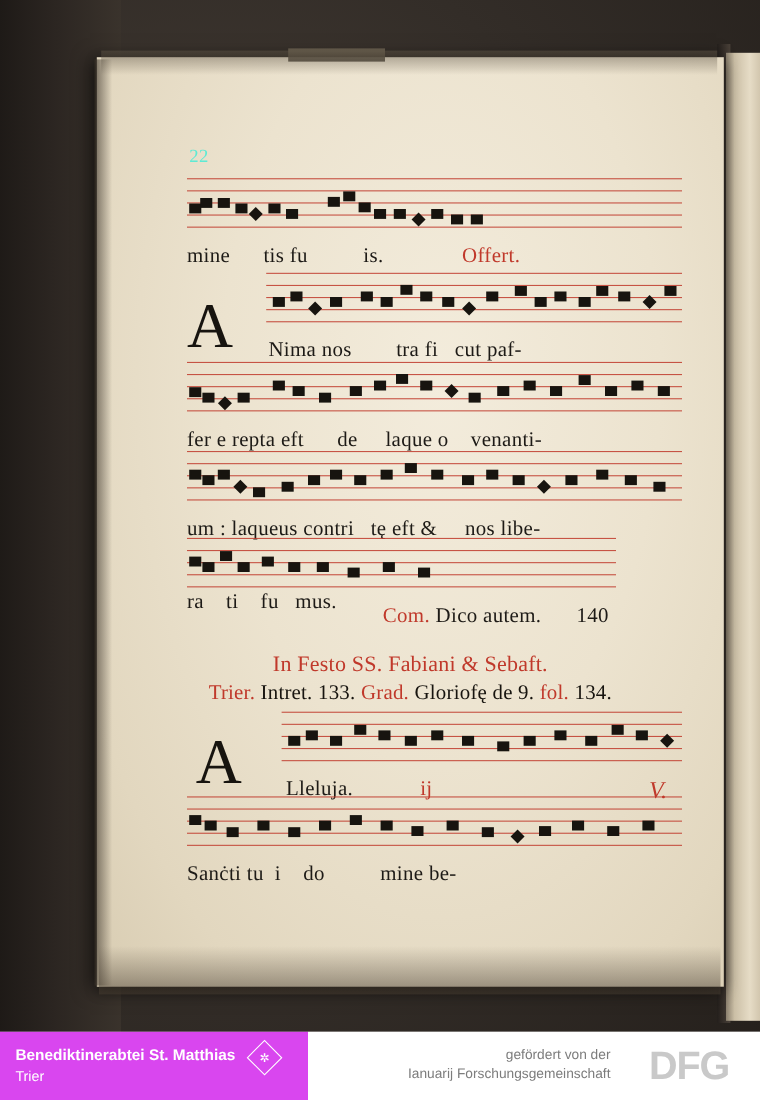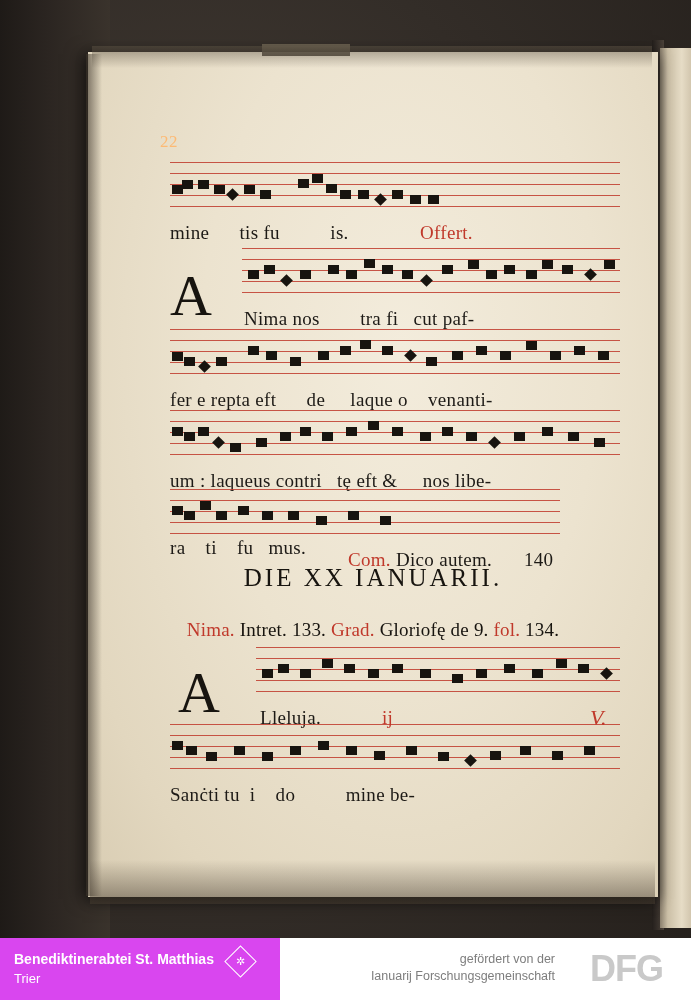--- a/index.html
+++ b/index.html
@@ -84,24 +84,24 @@
 
   
   .page {
     position: absolute;
     left: 88px; top: 52px;
     width: 570px; height: 845px;
     color: #1b1b1b;
   }
   .folio {
     position: absolute;
-    left: 72px; top: 80px;
+    left: 84px; top: 80px;
     font-size: 17px;
     letter-spacing: 0.5px;
-    color: #fdba74;
+    color: #5eead4;
   }
   .running-title {
     position: absolute;
     left: 0; top: 78px;
     width: 570px;
     text-align: center;
     color: #c0392b;
     font-size: 23px;
     letter-spacing: 0.6px;
   }
@@ -399,24 +399,24 @@
       <div class="note" style="left:146px;top:27px;"></div>
       <div class="note" style="left:178px;top:22px;"></div>
       <div class="note" style="left:210px;top:27px;"></div>
     </div>
     <div class="lyric" style="left:0px; top:48px;">ra    ti    fu   mus.</div>
     <div class="lyric red" style="left:178px; top:60px;">Com.</div>
     <div class="lyric" style="left:226px; top:60px;">Dico autem.</div>
     <div class="lyric" style="left:354px; top:60px;">140</div>
   </div>
 
-  <div class="heading-major" style="top:512px;">DIE XX IANUARII.</div>
+  <div class="heading-red" style="top:541px;">In Festo SS. Fabiani &amp; Sebaft.</div>
 
   <div class="rubric-line" style="top:567px;">
-    <span>Nima.</span>
+    <span>Trier.</span>
     <span class="blk">Intret.</span>
     <span class="blk">133.</span>
     <span>Grad.</span>
     <span class="blk">Gloriofę de</span>
     <span class="blk">9.</span>
     <span>fol.</span>
     <span class="blk">134.</span>
   </div>
 
   <div class="system" style="top:595px;">

